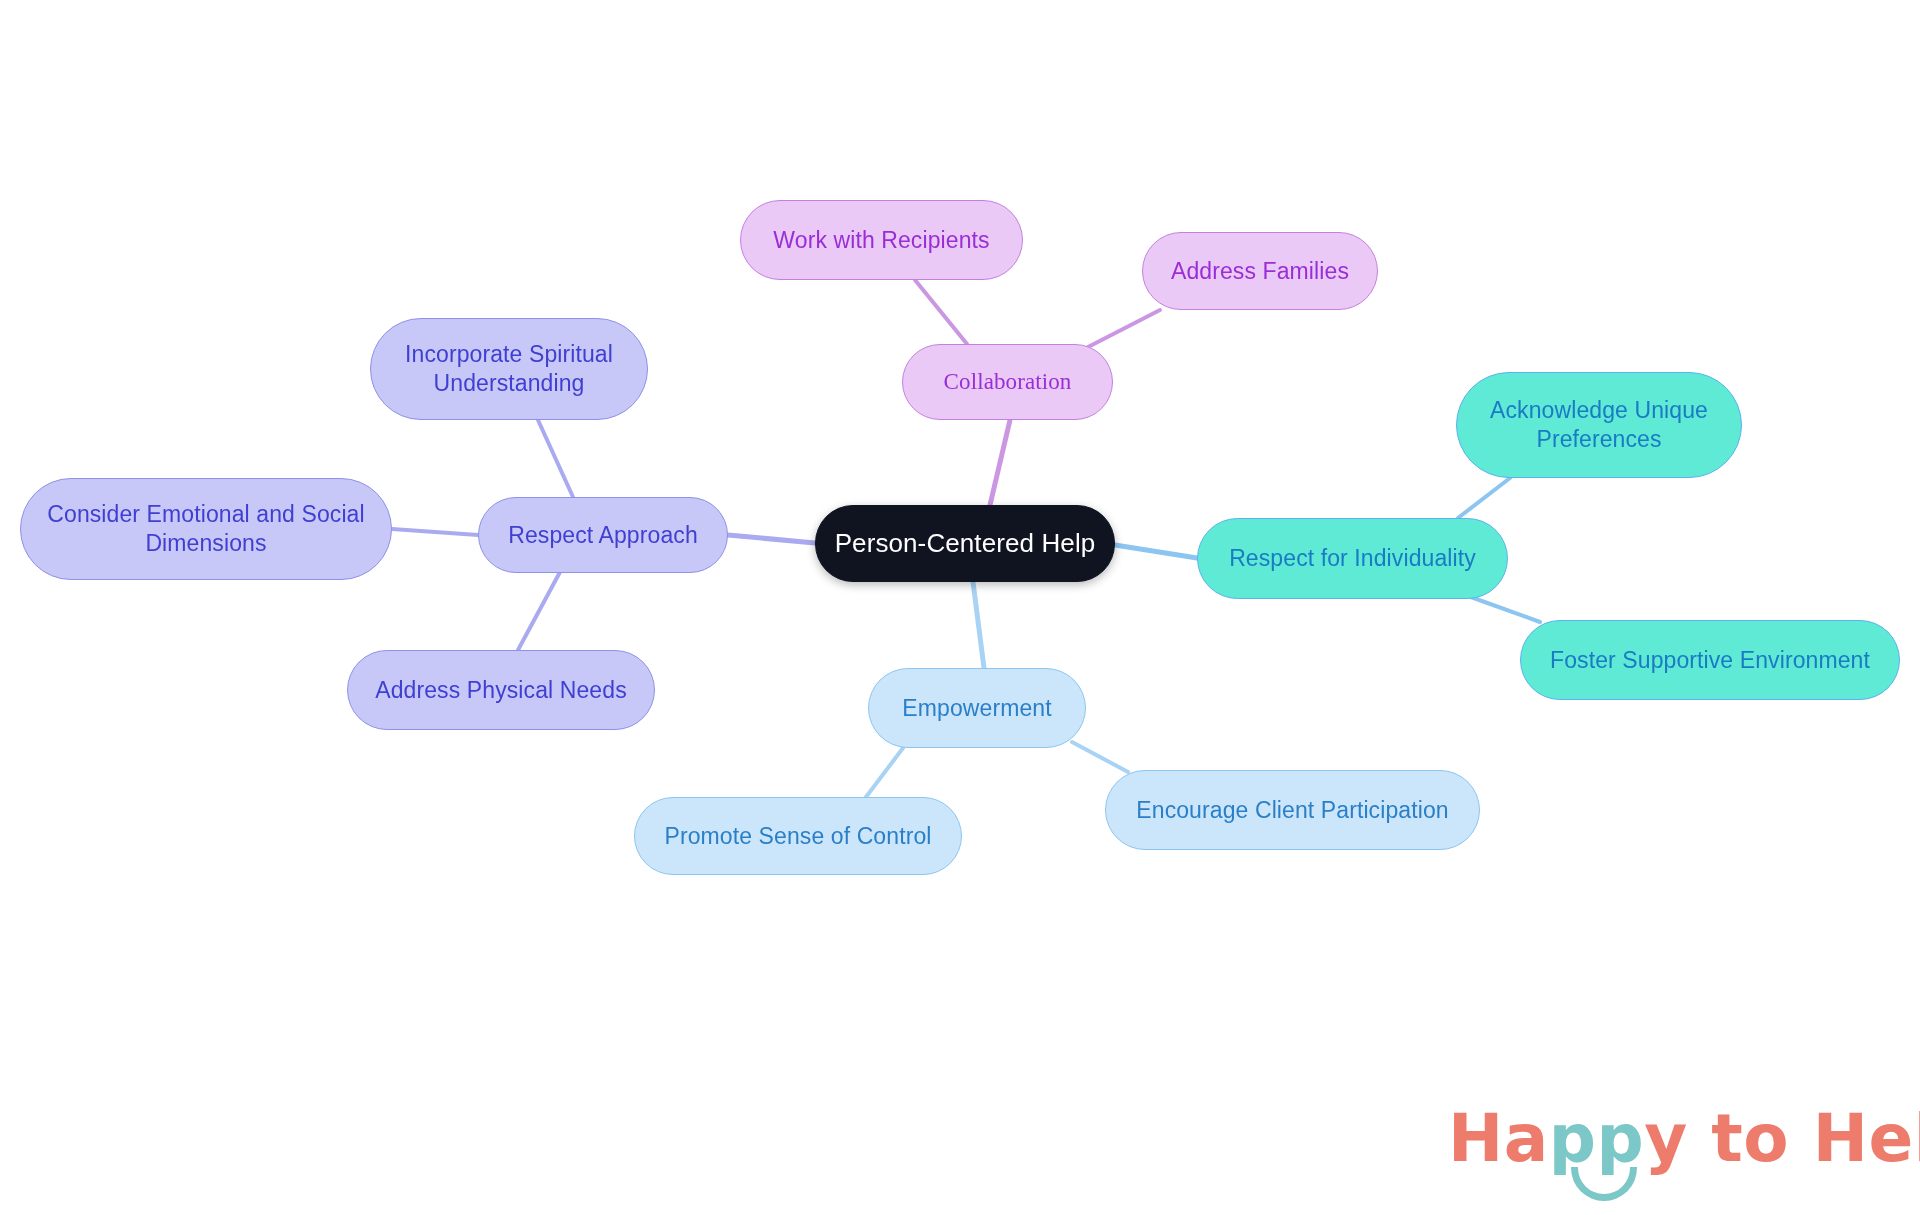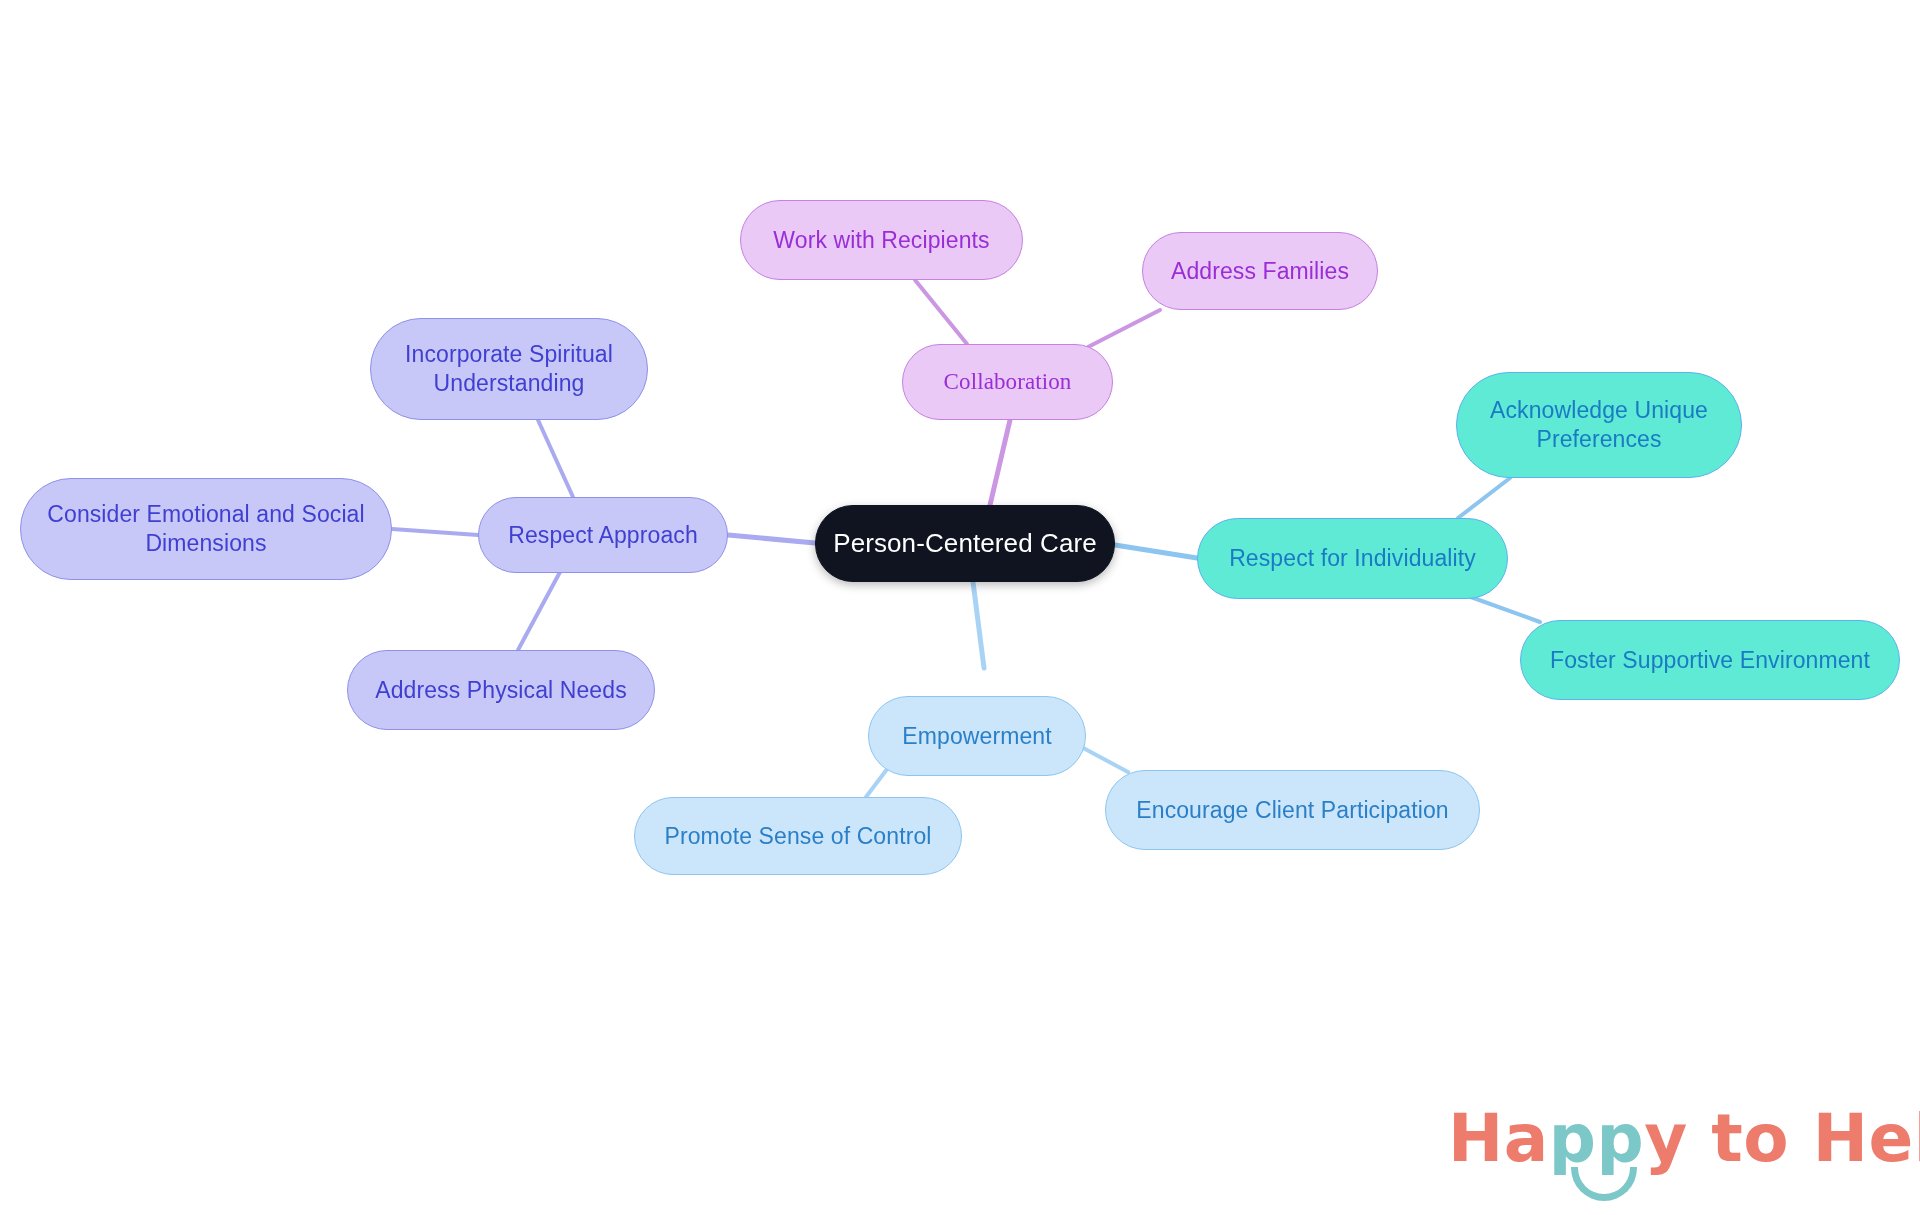--- a/index.html
+++ b/index.html
@@ -140,21 +140,21 @@
     <path d="M 1088 347 L 1160 310" stroke="#cb96e2" stroke-width="4" fill="none" stroke-linecap="round"></path>
 
     <path d="M 1458 518 L 1510 478" stroke="#8cc5f0" stroke-width="4" fill="none" stroke-linecap="round"></path>
     <path d="M 1468 596 L 1540 622" stroke="#8cc5f0" stroke-width="4" fill="none" stroke-linecap="round"></path>
 
     <path d="M 903 748 L 866 797" stroke="#a8d3f5" stroke-width="4" fill="none" stroke-linecap="round"></path>
     <path d="M 1072 742 L 1128 772" stroke="#a8d3f5" stroke-width="4" fill="none" stroke-linecap="round"></path>
   </svg>
 
   <div class="node root" style="left:815px; top:505px; width:300px; height:77px;">
-    <span>Person-Centered Care</span>
+    <span>Person-Centered Help</span>
   </div>
 
   <div class="node lavender" style="left:478px; top:497px; width:250px; height:76px;">
     <span>Respect Approach</span>
   </div>
 
   <div class="node lavender" style="left:370px; top:318px; width:278px; height:102px;">
     <span>Incorporate Spiritual
 Understanding</span>
   </div>
@@ -186,21 +186,21 @@
 
   <div class="node blue" style="left:1456px; top:372px; width:286px; height:106px;">
     <span>Acknowledge Unique
 Preferences</span>
   </div>
 
   <div class="node blue" style="left:1520px; top:620px; width:380px; height:80px;">
     <span>Foster Supportive Environment</span>
   </div>
 
-  <div class="node bluelight" style="left:868px; top:696px; width:218px; height:80px;">
+  <div class="node bluelight" style="left:868px; top:668px; width:218px; height:80px;">
     <span>Empowerment</span>
   </div>
 
   <div class="node bluelight" style="left:634px; top:797px; width:328px; height:78px;">
     <span>Promote Sense of Control</span>
   </div>
 
   <div class="node bluelight" style="left:1105px; top:770px; width:375px; height:80px;">
     <span>Encourage Client Participation</span>
   </div>

